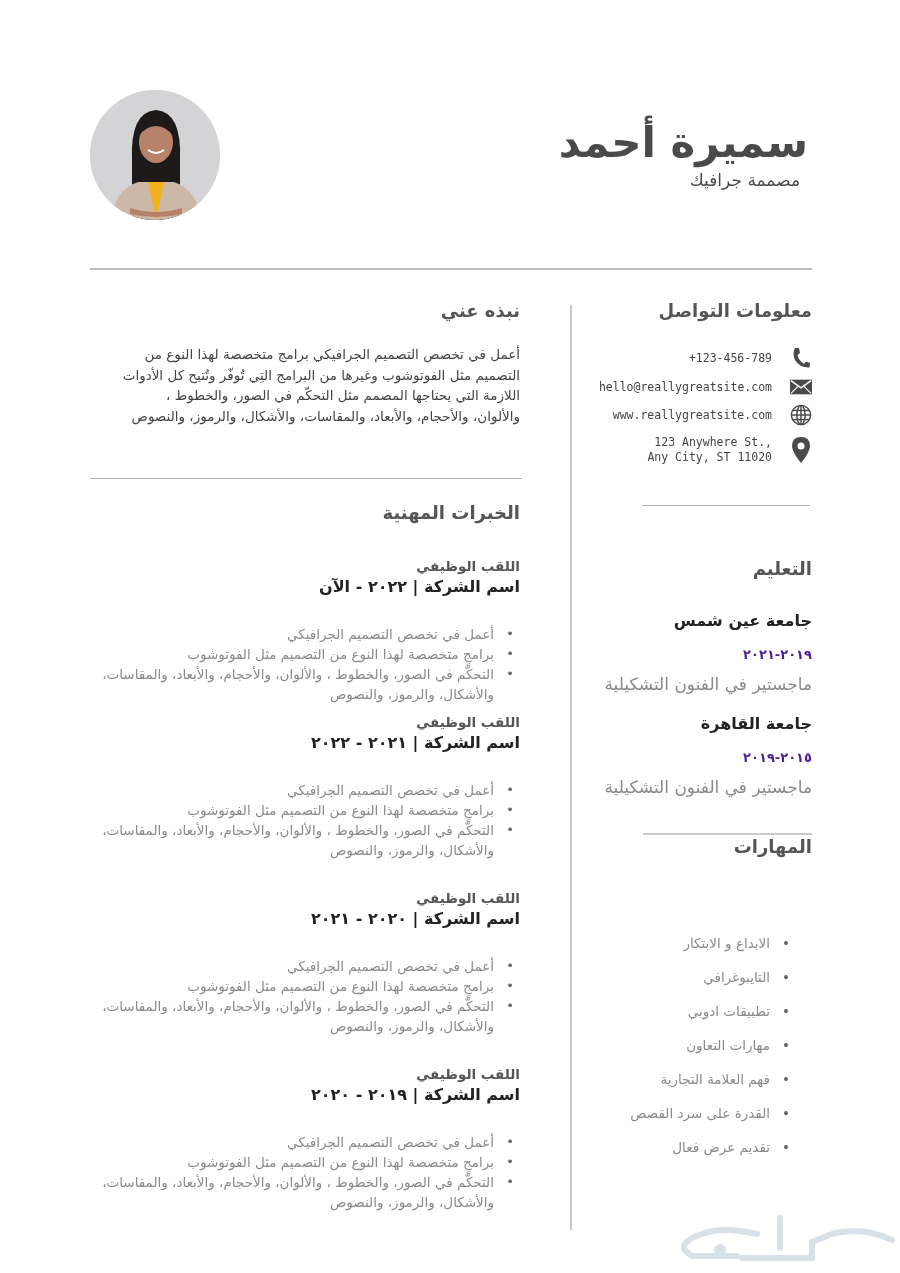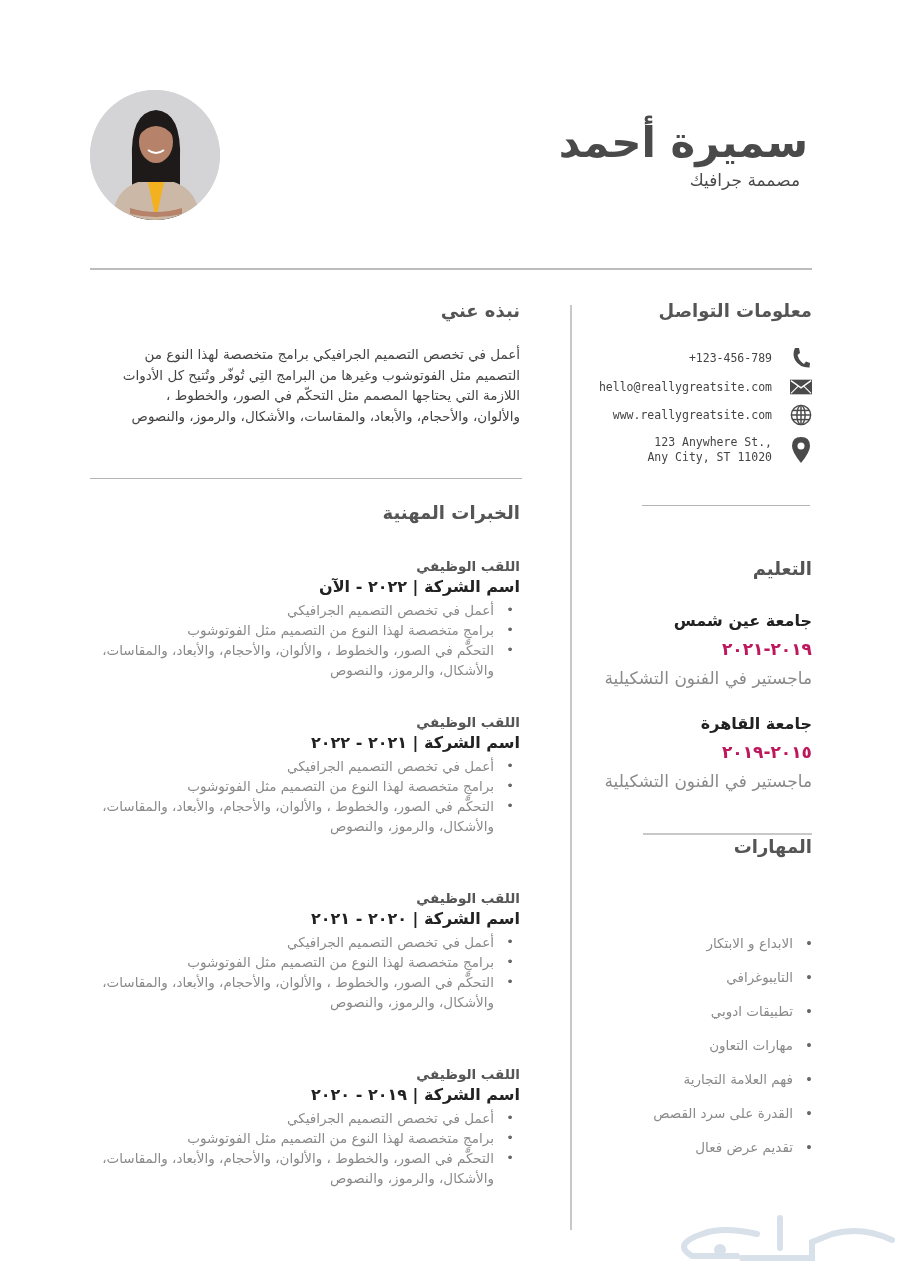--- a/index.html
+++ b/index.html
@@ -28,34 +28,34 @@
 
   
   .about-text { right: 380px; top: 344px; width: 400px; font-size: 13.5px; line-height: 20.5px; color: #444; }
   .about-rule { left: 90px; top: 478px; width: 432px; height: 1px; background: #b5b5b5; }
 
   .exp-title { right: 380px; top: 502px; }
 
   .job { right: 380px; width: 420px; }
   .job-title { font-size: 13.5px; font-weight: bold; color: #555; line-height: 17px; }
   .job-company { font-size: 16px; font-weight: bold; color: #222; line-height: 22px; margin-top: 1px; }
-  .job-bullets { list-style: none; margin-top: 2px; }
+  .job-bullets { list-style: none; margin-top: 26px; }
   .job-bullets li { position: relative; padding-right: 26px; font-size: 13.5px; line-height: 20px; color: #8a8a8a; }
   .job-bullets li::before { content: "•"; position: absolute; right: 6px; top: 0; color: #666; font-size: 13px; }
 
   
   .edu-title { right: 88px; top: 558px; }
   .edu { right: 88px; width: 220px; }
   .edu-school { font-size: 16px; font-weight: bold; color: #222; line-height: 22px; }
-  .edu-years { font-size: 17px; font-weight: bold; color: #be185d; line-height: 18px; margin-top: 8px; }
+  .edu-years { font-size: 13px; font-weight: bold; color: #4c1d95; line-height: 18px; margin-top: 14px; }
   .edu-degree { font-size: 17px; color: #8a8a8a; line-height: 20px; margin-top: 10px; }
 
   
   .skills-title { right: 88px; top: 836px; }
-  .skills { right: 81px; top: 932px; list-style: none; }
+  .skills { right: 104px; top: 932px; list-style: none; }
   .skills li { position: relative; padding-right: 26px; font-size: 13.5px; color: #8a8a8a; height: 34px; line-height: 22px; }
   .skills li::before { content: "•"; position: absolute; right: 6px; top: 0; color: #666; }
 
   .watermark { left: 662px; top: 1212px; width: 235px; height: 55px; }
 </style>
 </head>
 <body>
 
 <div class="abs rtl name">سميرة أحمد</div>
 <div class="abs rtl role">مصممة جرافيك</div>

